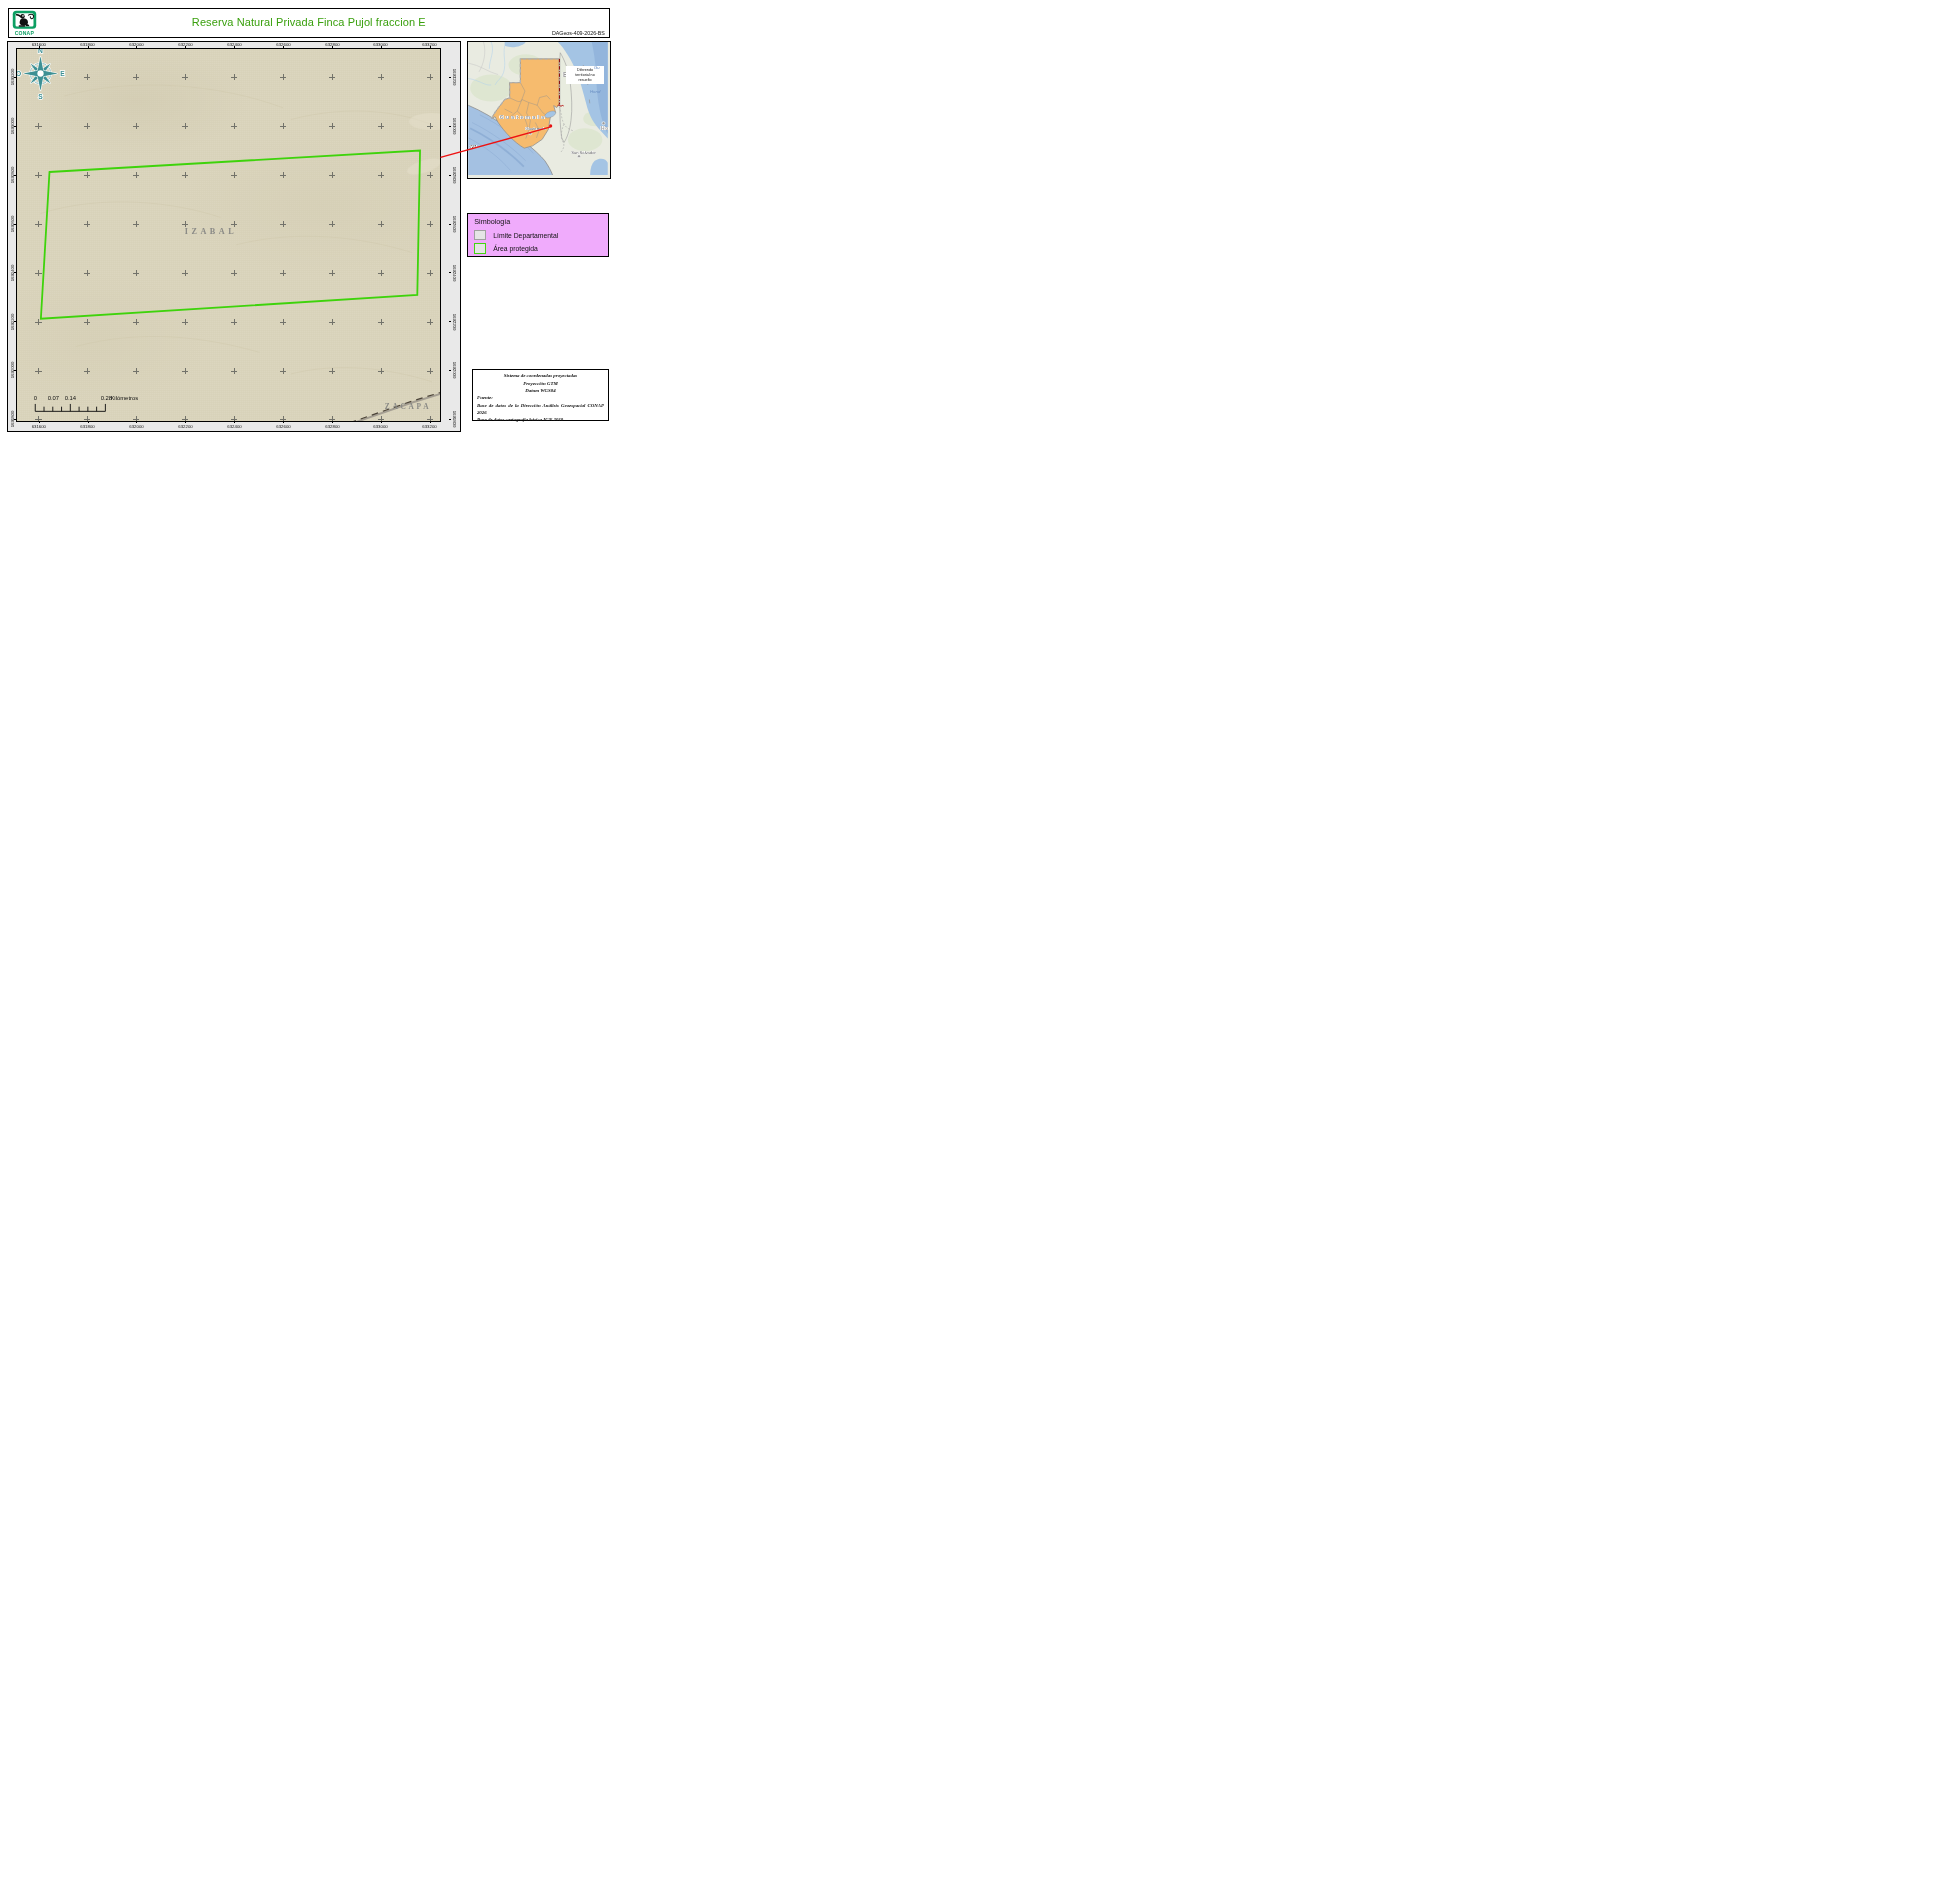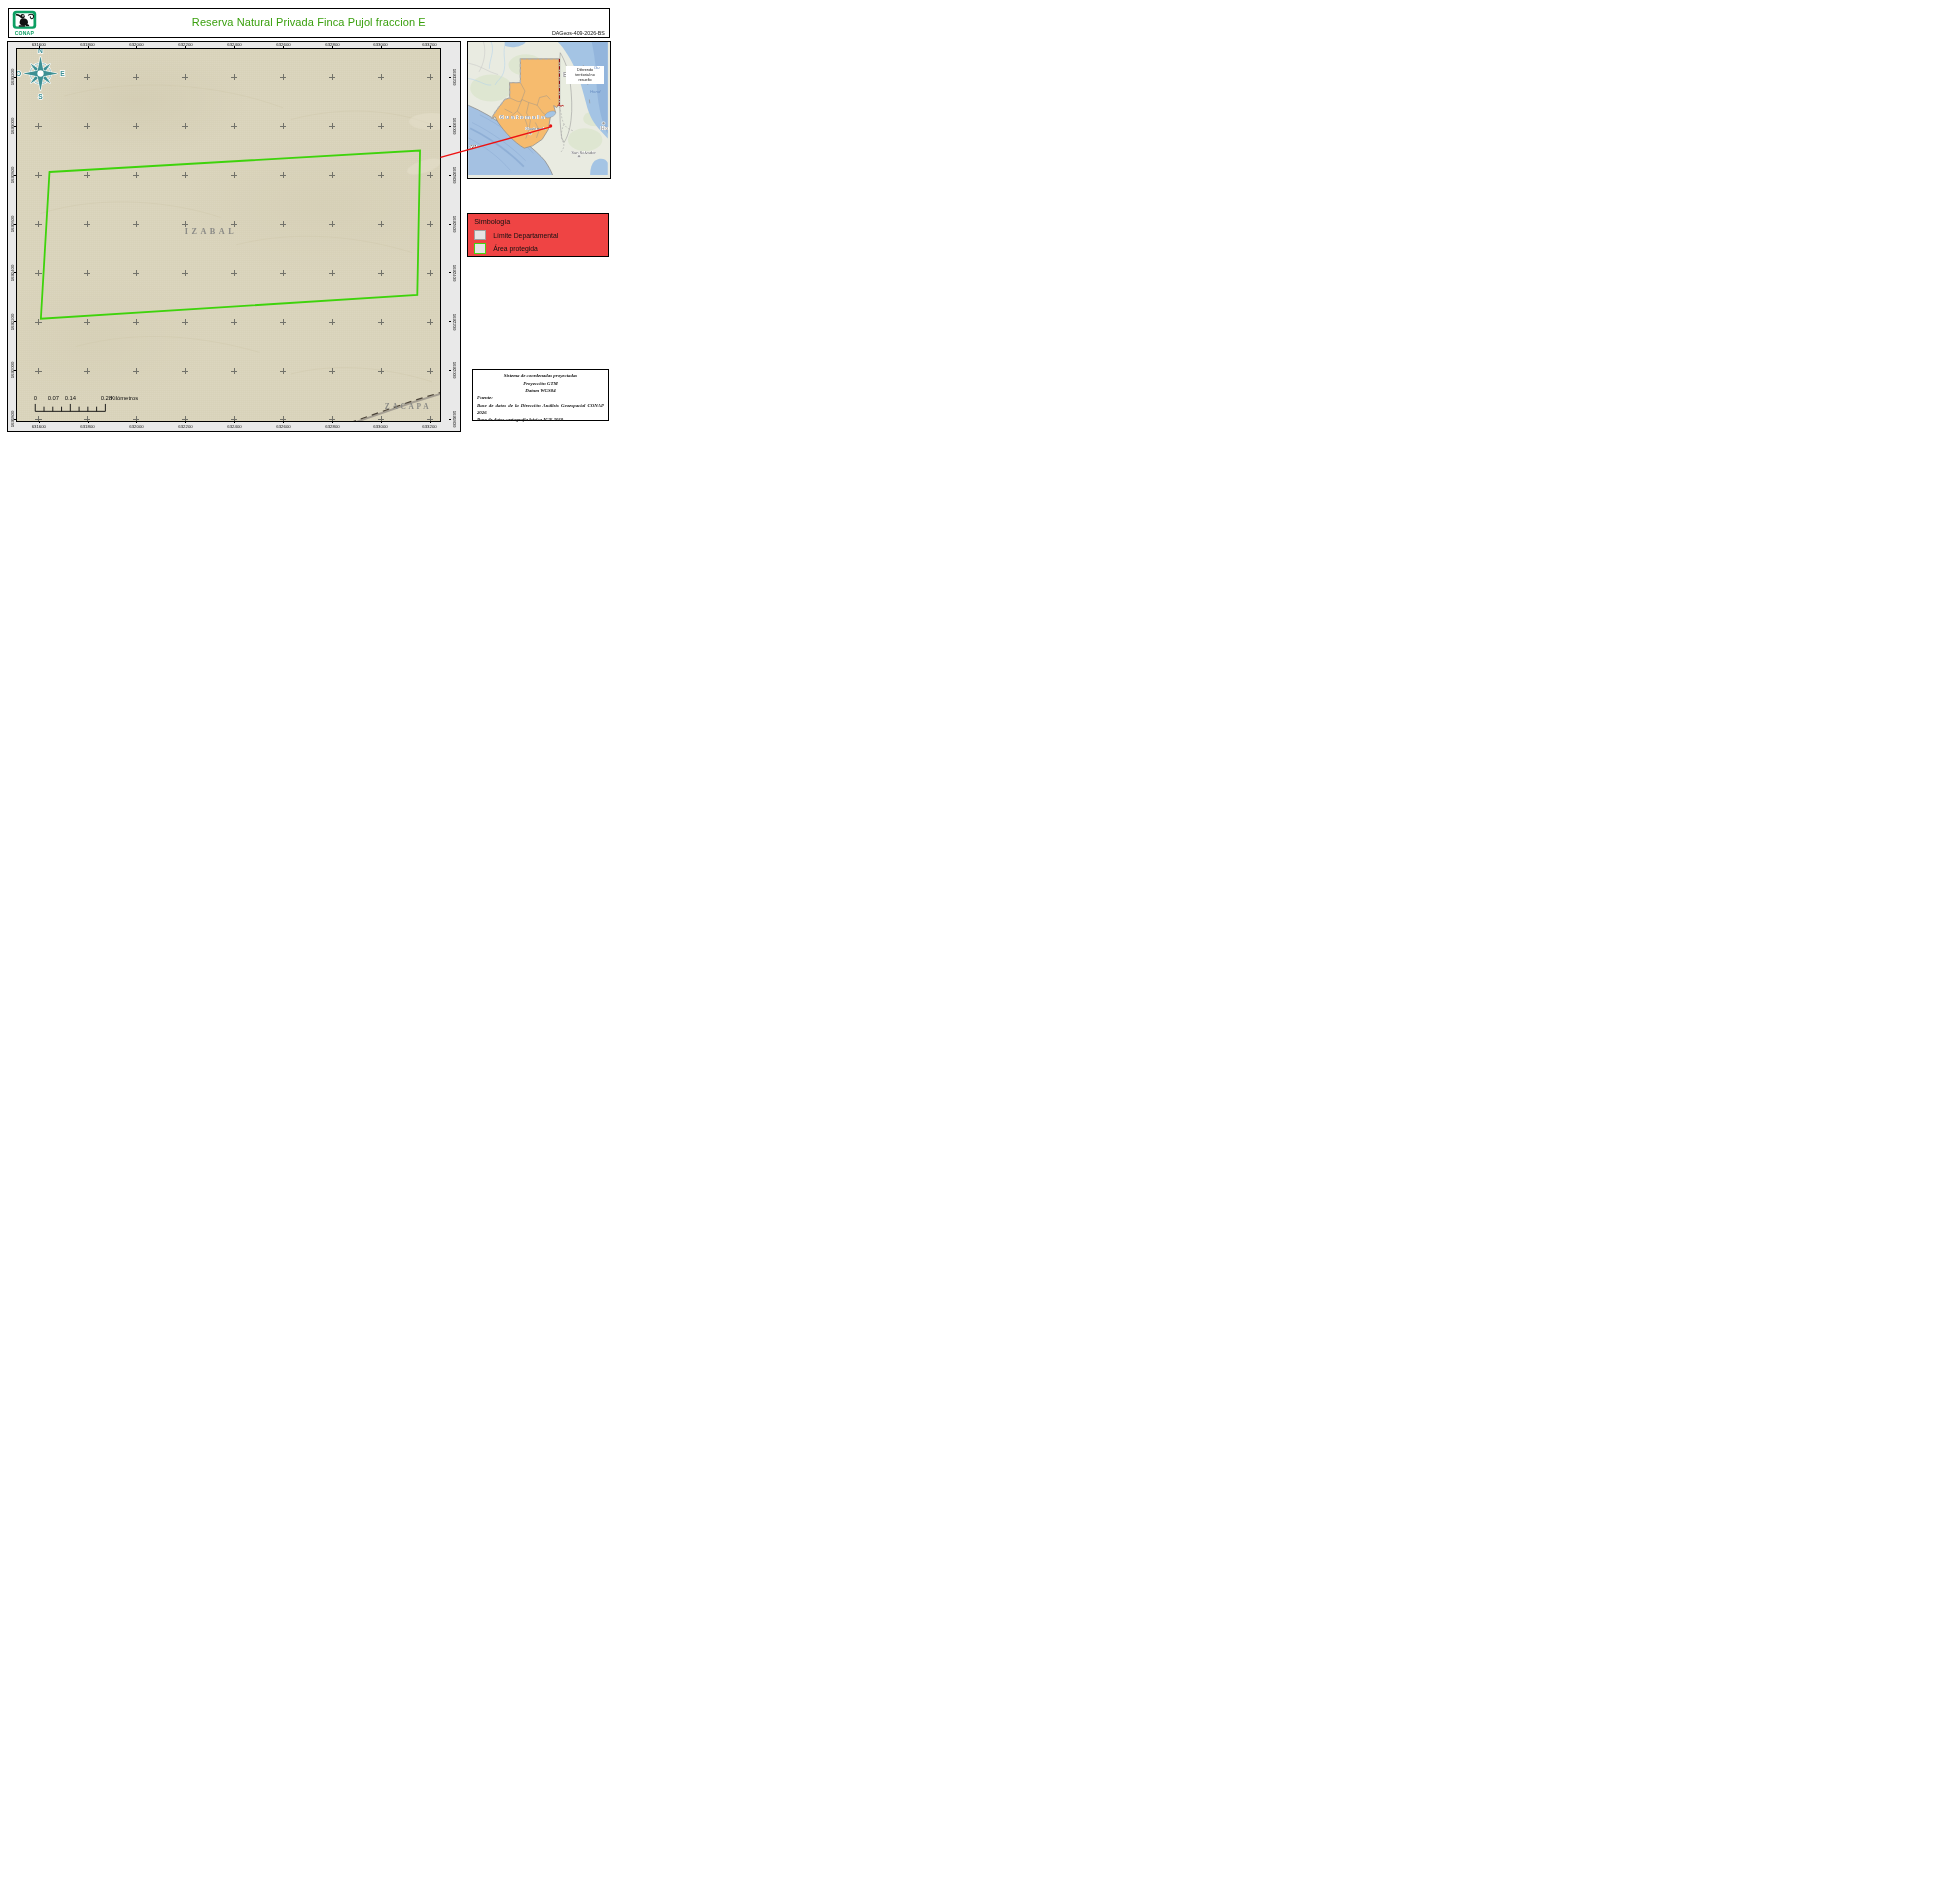--- a/index.html
+++ b/index.html
@@ -56,21 +56,21 @@
   #inset-city2{left:94px;top:108px;width:43px;text-align:center;font-size:4.1px;color:#5a5a5a;}
   #inset-ho{left:133px;top:84px;font-size:4.9px;font-weight:bold;color:#9a9a9a;letter-spacing:0.8px;}
   #inset-b{left:95px;top:29px;font-size:6.3px;font-weight:bold;color:#9a9a9a;}
   .sea-label{font-style:italic;color:#6a8fc4;font-size:4.3px;text-shadow:none;}
   #inset-sea1{left:126px;top:23px;}
   #inset-sea2{left:122px;top:47px;}
   #inset-road{left:1.6px;top:102px;font-style:italic;font-size:4.3px;color:#1c1c1c;}
   #diferendo-box{position:absolute;left:98px;top:24px;width:38px;height:18.4px;background:#fff;
     font-size:3.7px;line-height:1.32;color:#111;text-align:center;padding-top:2px;box-sizing:border-box;}
 
-  #legend-box{position:absolute;left:467px;top:213px;width:142px;height:44px;border:1.2px solid #000;background:#ef4444;box-sizing:border-box;}
+  #legend-box{position:absolute;left:467px;top:213px;width:142px;height:44px;border:1.2px solid #000;background:#f0abfc;box-sizing:border-box;}
   #legend-title{position:absolute;left:6.3px;top:3.1px;font-size:7.2px;color:#111;}
   .legend-item{position:absolute;left:6.3px;height:11.7px;}
   .legend-swatch{position:absolute;left:0;top:0;width:10.2px;height:8.6px;background:#e5e5e5;}
   .sw-gray{border:1.6px solid #a0a0a0;}
   .sw-green{border:1.6px solid #46d414;}
   .legend-label{position:absolute;left:19px;top:2px;font-size:6.8px;color:#111;white-space:nowrap;}
 
   #credits-box{position:absolute;left:472px;top:369px;width:137px;height:52px;border:1px solid #000;background:#fff;box-sizing:border-box;
     font-family:"Liberation Serif",serif;font-style:italic;font-weight:bold;font-size:4.9px;color:#111;
     padding:2.3px 3.9px 0 3.9px;line-height:1.5;}

